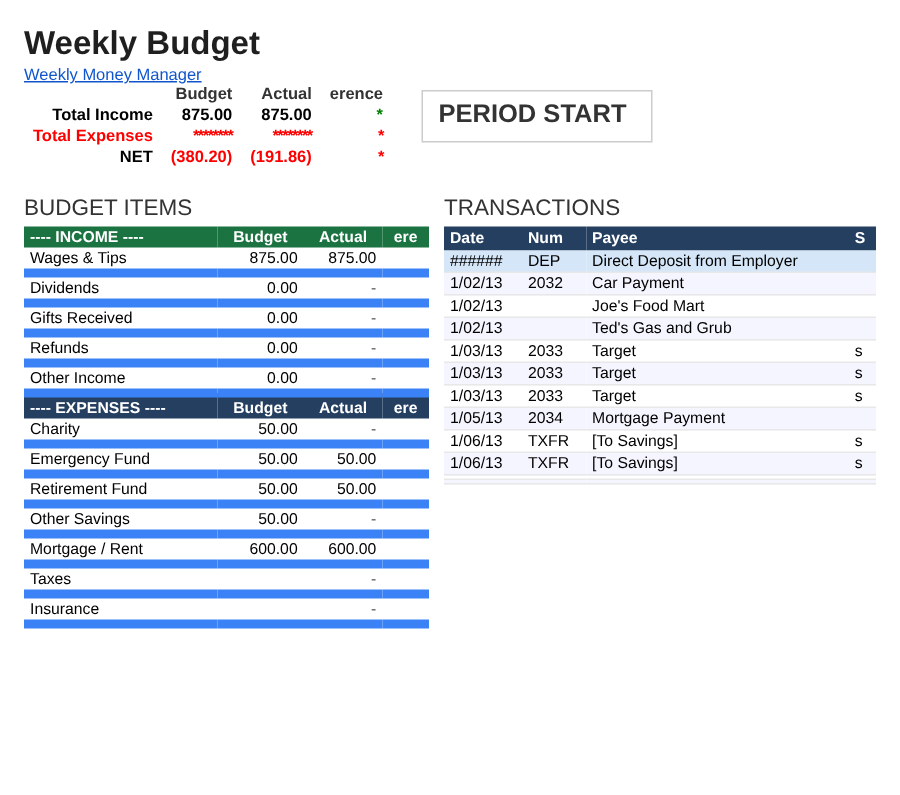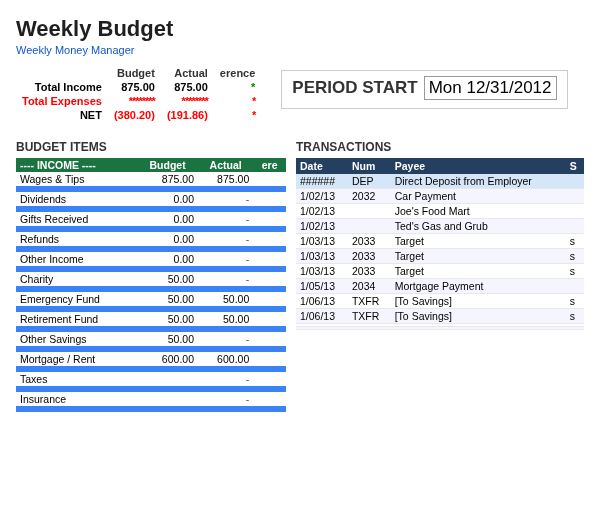--- a/index.html
+++ b/index.html
@@ -12,23 +12,23 @@
       min-height: 530px;
     }
     .title {
       font-size: 22px;
       font-weight: bold;
       color: #1f1f1f;
       margin-bottom: 2px;
     }
     .subtitle-link {
       color: #1155cc;
+      text-decoration: underline;
       font-size: 11px;
       cursor: pointer;
-      margin-bottom: 10px;
       display: block;
     }
     .top-section {
       display: flex;
       gap: 20px;
       margin-bottom: 18px;
     }
     .summary-table {
       border-collapse: collapse;
       font-size: 11px;
@@ -73,22 +73,22 @@
       min-width: 100px;
       background: #fff;
     }
     .main-section {
       display: flex;
       gap: 10px;
     }
     .budget-items { flex: 0 0 270px; }
     .transactions { flex: 1; }
     .section-title {
-      font-weight: bold;
-      font-size: 12px;
+      font-weight: normal;
+      font-size: 15px;
       margin-bottom: 4px;
       color: #333;
     }
     .budget-table {
       border-collapse: collapse;
       width: 100%;
       font-size: 10.5px;
     }
     .budget-table td {
       padding: 1px 4px;
@@ -174,21 +174,20 @@
           <td>(191.86)</td>
           <td><span class="stars">*</span></td>
         </tr>
       </tbody>
     </table>
   </div>
 
   <div class="period-box">
     <div class="period-row">
       <span class="period-label">PERIOD START</span>
-      <span class="period-value">Mon 12/31/2012</span>
     </div>
   </div>
 </div>
 
 <div class="main-section">
   <div class="budget-items">
     <div class="section-title">BUDGET ITEMS</div>
     <table class="budget-table">
       <tbody>
         <tr class="header-row-income">
@@ -220,20 +219,26 @@
             <td>0.00</td>
             <td class="dash">-</td>
             <td></td>
         </tr>
         <tr>
           <td class="left">Other Income</td>
             <td>0.00</td>
             <td class="dash">-</td>
             <td></td>
         </tr>
+        <tr class="header-row-expenses">
+          <td class="left">---- EXPENSES ----</td>
+          <td>Budget</td>
+          <td>Actual</td>
+          <td>ere</td>
+        </tr>
         <tr>
           <td class="left">Charity</td>
             <td>50.00</td>
             <td class="dash">-</td>
             <td></td>
         </tr>
         <tr>
           <td class="left">Emergency Fund</td>
             <td>50.00</td>
             <td>50.00</td>

